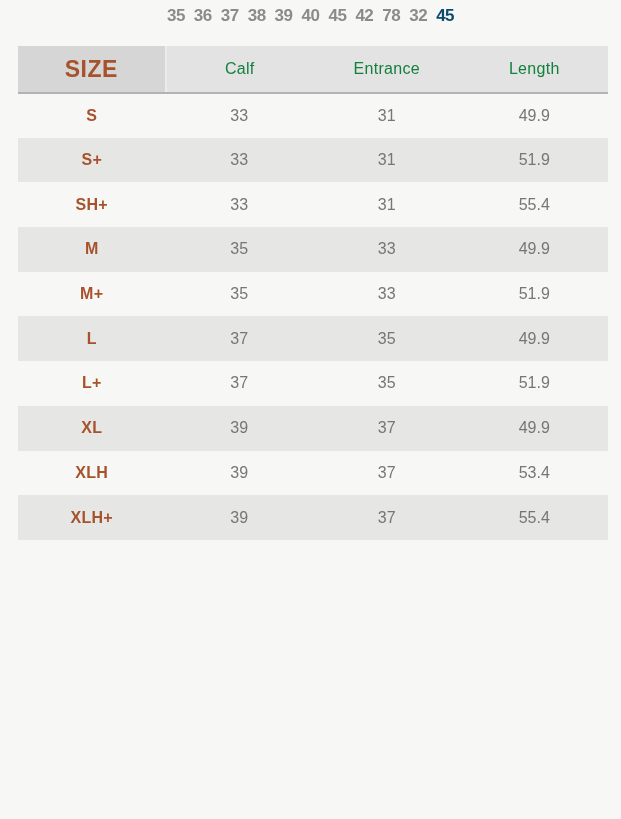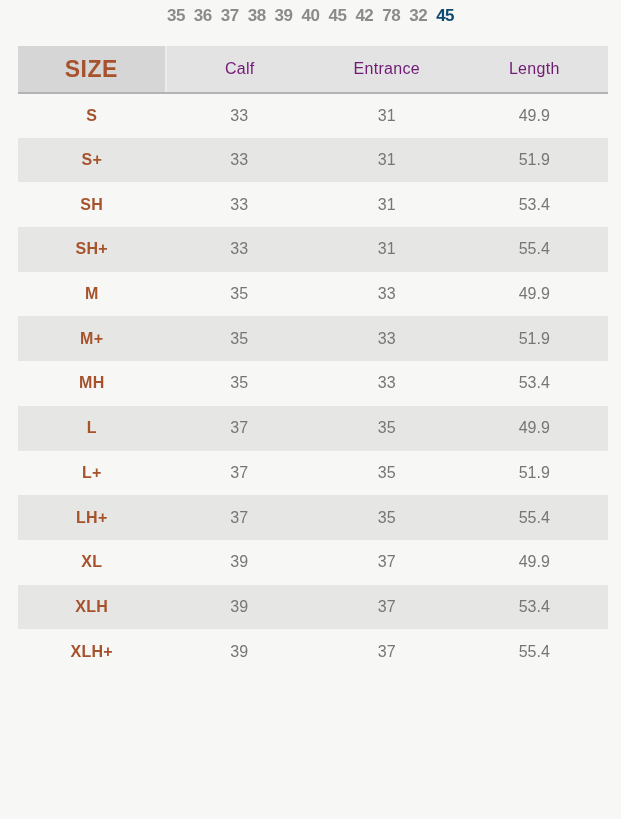--- a/index.html
+++ b/index.html
@@ -33,21 +33,21 @@
     margin: 20px 0 0 18px;
     width: 590px;
     border-collapse: collapse;
     table-layout: fixed;
   }
   thead th {
     height: 47px;
     background: #e3e3e3;
     font-size: 16px;
     font-weight: normal;
-    color: #701a75;
+    color: #15803d;
     text-align: center;
     vertical-align: middle;
     border-bottom: 2px solid #b3b3b3;
     letter-spacing: 0.3px;
   }
   thead th.size-th {
     background: #d6d6d6;
     color: #a6522c;
     font-weight: bold;
     font-size: 23px;
@@ -102,66 +102,48 @@
       <td>31</td>
       <td>49.9</td>
     </tr>
     <tr>
       <td class="size-cell">S+</td>
       <td>33</td>
       <td>31</td>
       <td>51.9</td>
     </tr>
     <tr>
-      <td class="size-cell">SH</td>
-      <td>33</td>
-      <td>31</td>
-      <td>53.4</td>
-    </tr>
-    <tr>
       <td class="size-cell">SH+</td>
       <td>33</td>
       <td>31</td>
       <td>55.4</td>
     </tr>
     <tr>
       <td class="size-cell">M</td>
       <td>35</td>
       <td>33</td>
       <td>49.9</td>
     </tr>
     <tr>
       <td class="size-cell">M+</td>
       <td>35</td>
       <td>33</td>
       <td>51.9</td>
     </tr>
     <tr>
-      <td class="size-cell">MH</td>
-      <td>35</td>
-      <td>33</td>
-      <td>53.4</td>
-    </tr>
-    <tr>
       <td class="size-cell">L</td>
       <td>37</td>
       <td>35</td>
       <td>49.9</td>
     </tr>
     <tr>
       <td class="size-cell">L+</td>
       <td>37</td>
       <td>35</td>
       <td>51.9</td>
-    </tr>
-    <tr>
-      <td class="size-cell">LH+</td>
-      <td>37</td>
-      <td>35</td>
-      <td>55.4</td>
     </tr>
     <tr>
       <td class="size-cell">XL</td>
       <td>39</td>
       <td>37</td>
       <td>49.9</td>
     </tr>
     <tr>
       <td class="size-cell">XLH</td>
       <td>39</td>

